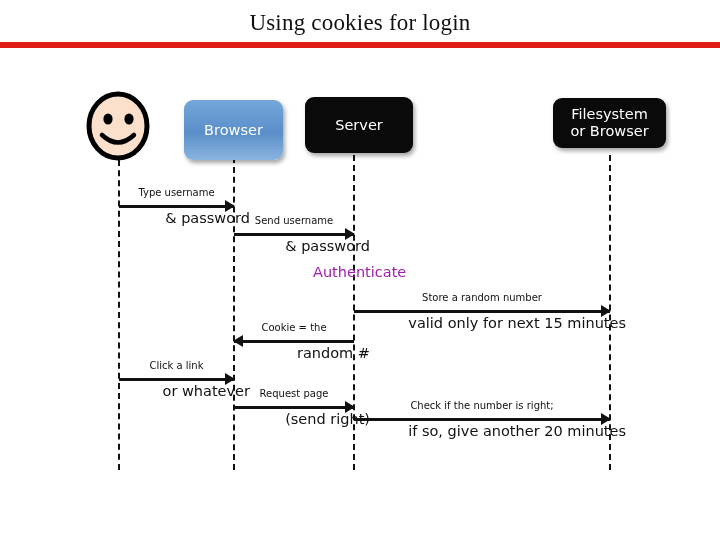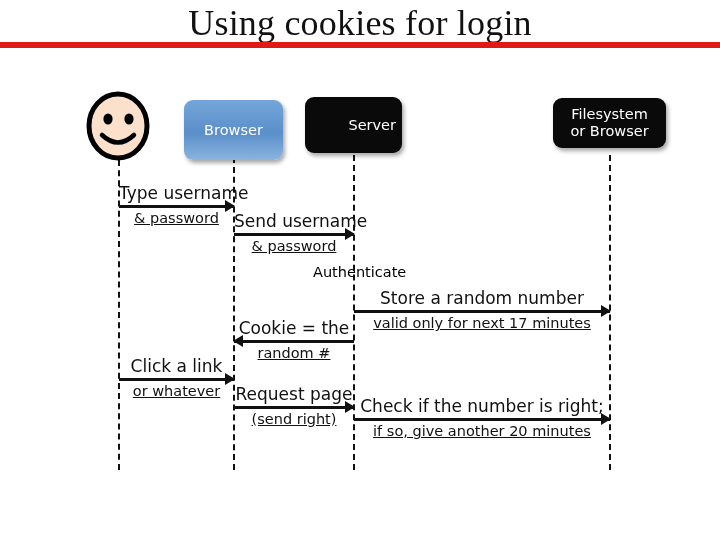--- a/index.html
+++ b/index.html
@@ -16,21 +16,21 @@
   }
 
   
   #slide-title {
     position: absolute;
     left: 0;
     top: 4px;
     width: 720px;
     text-align: center;
     font-family: "Liberation Serif", "DejaVu Serif", serif;
-    font-size: 36px;
+    font-size: 23px;
     line-height: 38px;
     color: #111111;
     letter-spacing: 0.2px;
     white-space: nowrap;
   }
   #title-rule {
     position: absolute;
     left: 0;
     top: 42px;
     width: 720px;
@@ -110,44 +110,43 @@
   .msg.left .head {
     left: -1px;
     border-right: 10px solid #111111;
   }
   .msg .label-above {
     position: absolute;
     bottom: 3px;
     left: 0;
     width: 100%;
     text-align: center;
-    font-size: 17px;
+    font-size: 10px;
     line-height: 18px;
     color: #111111;
     white-space: nowrap;
   }
   .msg .label-below {
     position: absolute;
     top: 4px;
-    left: 0;
+    left: 16px;
     width: 100%;
-    text-align: center;
+    text-align: right;
     font-size: 14.5px;
     line-height: 18px;
     color: #111111;
     white-space: nowrap;
-    text-decoration: underline;
   }
 
   
   .note {
     position: absolute;
     font-size: 14.5px;
     line-height: 18px;
-    color: #000000;
+    color: #a21caf;
     white-space: nowrap;
   }
 
   
   #footer-band {
     position: absolute;
     left: 0;
     top: 490px;
     width: 720px;
     height: 50px;
@@ -173,21 +172,21 @@
       <ellipse cx="24" cy="29" rx="4.6" ry="5.6" fill="#000000"></ellipse>
       <ellipse cx="45" cy="29" rx="4.6" ry="5.6" fill="#000000"></ellipse>
       <path d="M18 45 Q34 60 50 45" fill="none" stroke="#000000" stroke-width="4.5" stroke-linecap="round"></path>
     </svg>
   </div>
 
   <div class="actor-box blue" style="left:184px; top:100px; width:99px; height:60px;">
     <span>Browser</span>
   </div>
 
-  <div class="actor-box black" style="left:305px; top:97px; width:97px; height:56px;justify-content:flex-end;">
+  <div class="actor-box black" style="left:305px; top:97px; width:108px; height:56px;">
     <span>Server</span>
   </div>
 
   <div class="actor-box black" style="left:553px; top:98px; width:113px; height:50px; flex-direction:column;">
     <span>Filesystem</span>
     <span>or Browser</span>
   </div>
 
   <div class="msg right" style="left:119px; top:205px; width:115px;">
     <div class="line"></div>
@@ -202,21 +201,21 @@
     <div class="label-above">Send username</div>
     <div class="label-below">&amp; password</div>
   </div>
 
   <div class="note" style="left:313px; top:263px;">Authenticate</div>
 
   <div class="msg right" style="left:354px; top:310px; width:256px;">
     <div class="line"></div>
     <div class="head"></div>
     <div class="label-above">Store a random number</div>
-    <div class="label-below">valid only for next 17 minutes</div>
+    <div class="label-below">valid only for next 15 minutes</div>
   </div>
 
   <div class="msg left" style="left:234px; top:340px; width:120px;">
     <div class="line"></div>
     <div class="head"></div>
     <div class="label-above">Cookie = the</div>
     <div class="label-below">random #</div>
   </div>
 
   <div class="msg right" style="left:119px; top:378px; width:115px;">

